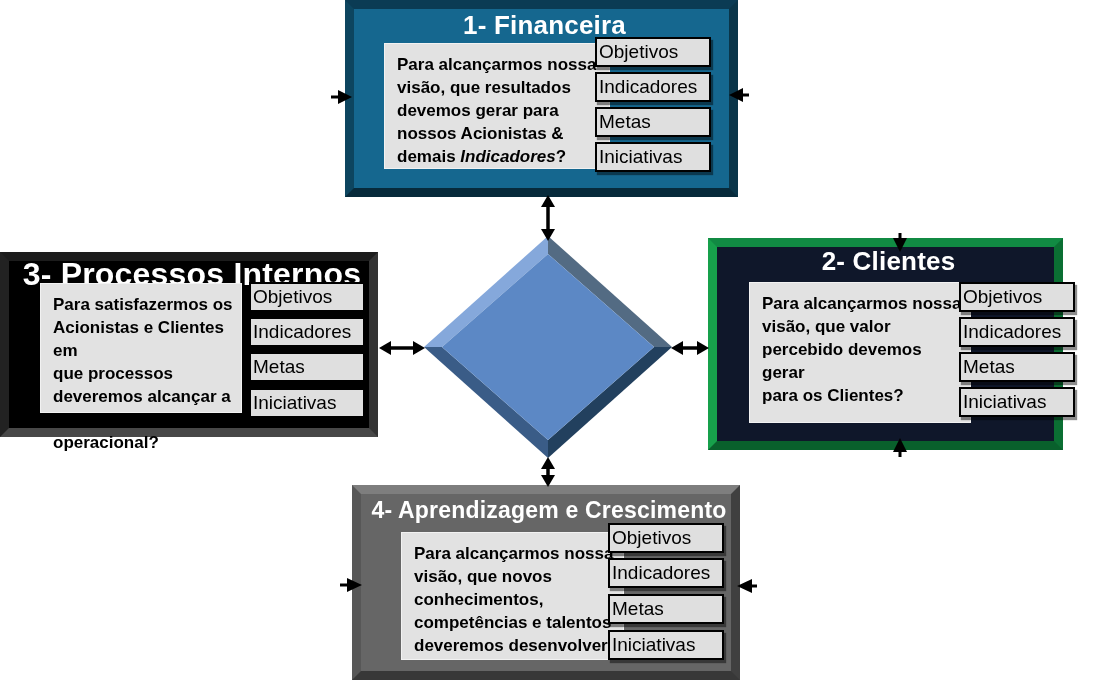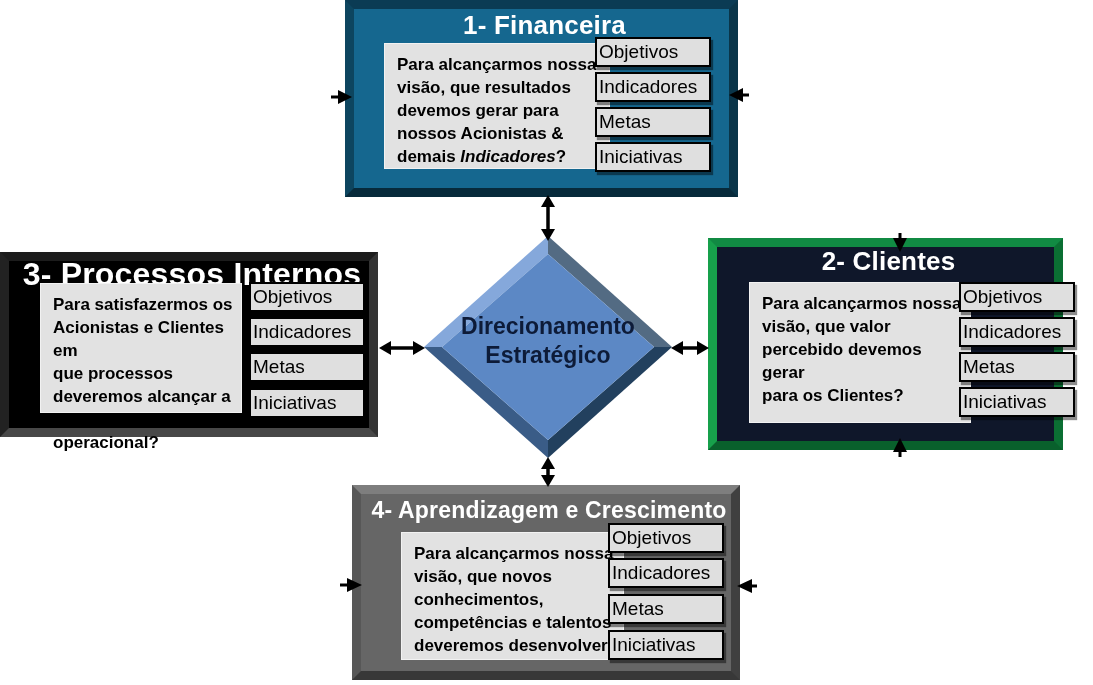--- a/index.html
+++ b/index.html
@@ -121,24 +121,20 @@
   </div>
 
   <div class="diamond">
     <svg width="260" height="240" viewBox="0 0 260 240">
       <polygon points="130,10 6,121 24,121 130,28" fill="#85A8DB"></polygon>
       <polygon points="130,10 254,121 236,121 130,28" fill="#536B83"></polygon>
       <polygon points="254,121 130,232 130,214 236,121" fill="#22405E"></polygon>
       <polygon points="6,121 130,232 130,214 24,121" fill="#3A5C87"></polygon>
       <polygon points="130,28 236,121 130,214 24,121" fill="#5C88C5"></polygon>
     </svg>
-    <div class="label">
-      <div>Direcionamento</div>
-      <div>Estratégico</div>
-    </div>
   </div>
 
   <svg class="arrows" width="1093" height="685" viewBox="0 0 1093 685">
 
     <g>
       <line x1="548" y1="203" x2="548" y2="233" stroke="#000" stroke-width="3.5"></line>
       <polygon points="541,207 555,207 548,195" fill="#000"></polygon>
       <polygon points="541,229 555,229 548,241" fill="#000"></polygon>
     </g>
 

